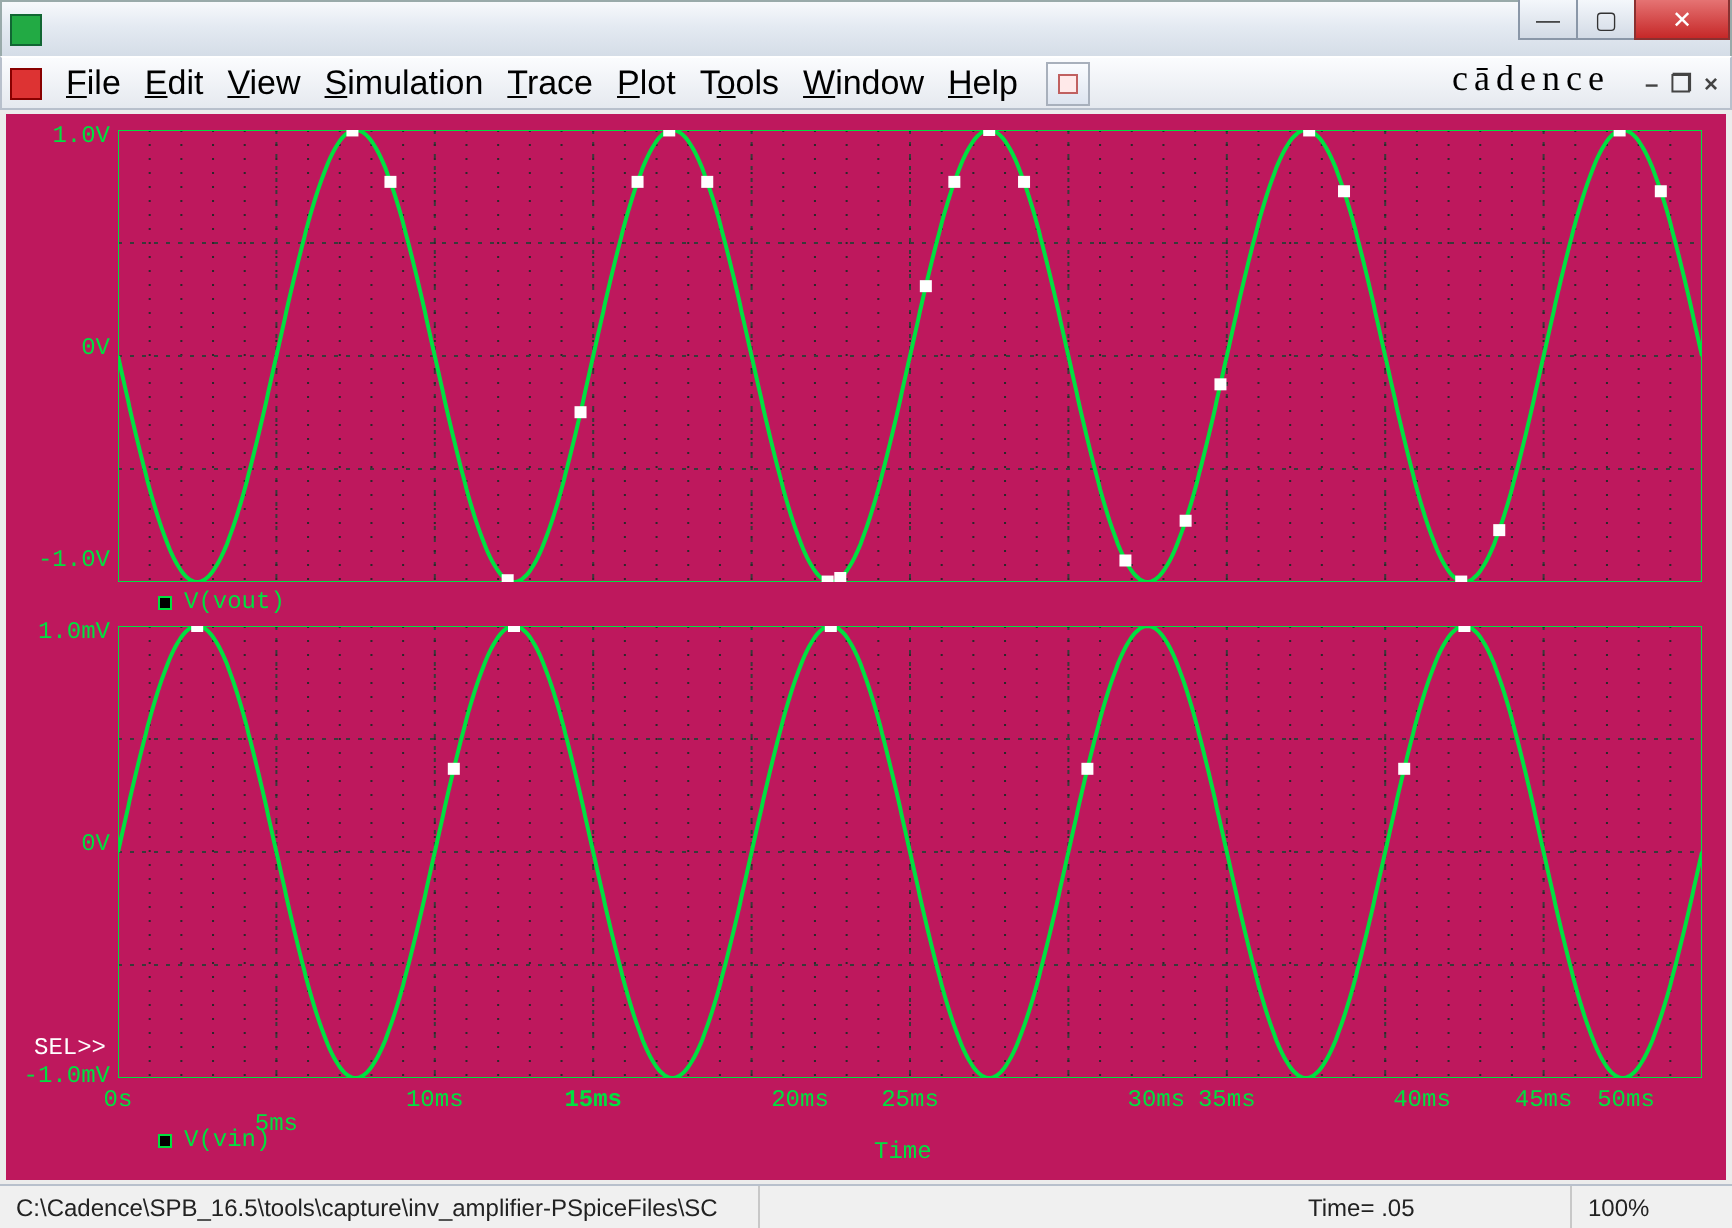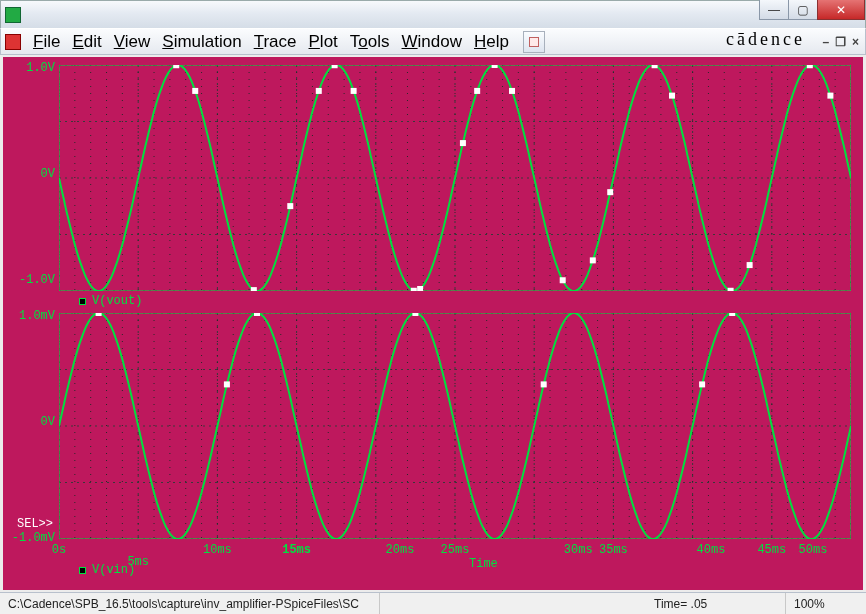--- a/index.html
+++ b/index.html
@@ -314,21 +314,21 @@
         <div class="xlabel" style="left: 210.4px; top: 482px;">10ms</div>
         <div class="xlabel" style="left: 289.6px; top: 482px; font-weight: bold;">15ms</div>
         <div class="xlabel" style="left: 359px; top: 482px; margin-left: 34px;">20ms</div>
         <div class="xlabel" style="left: 448px; top: 482px;">25ms</div>
         <div class="xlabel" style="left: 527.2px; top: 482px; margin-left: 44px;">30ms</div>
         <div class="xlabel" style="left: 606.4px; top: 482px;">35ms</div>
         <div class="xlabel" style="left: 704px; top: 482px;">40ms</div>
         <div class="xlabel" style="left: 764.8px; top: 482px;">45ms</div>
         <div class="xlabel" style="left: 806px; top: 482px;">50ms</div>
       </div>
-    <div class="axis-title" style="left:430px; top:496px;margin-left:32px;">Time</div>
+    <div class="axis-title" style="left:430px; top:508px;">Time</div>
 
     <div class="legend" style="left:72px; top:502px;">
       <div class="marker"></div>
       <span>V(vin)</span>
     </div>
 
   </div>
 </div>
 
 <div class="statusbar">

